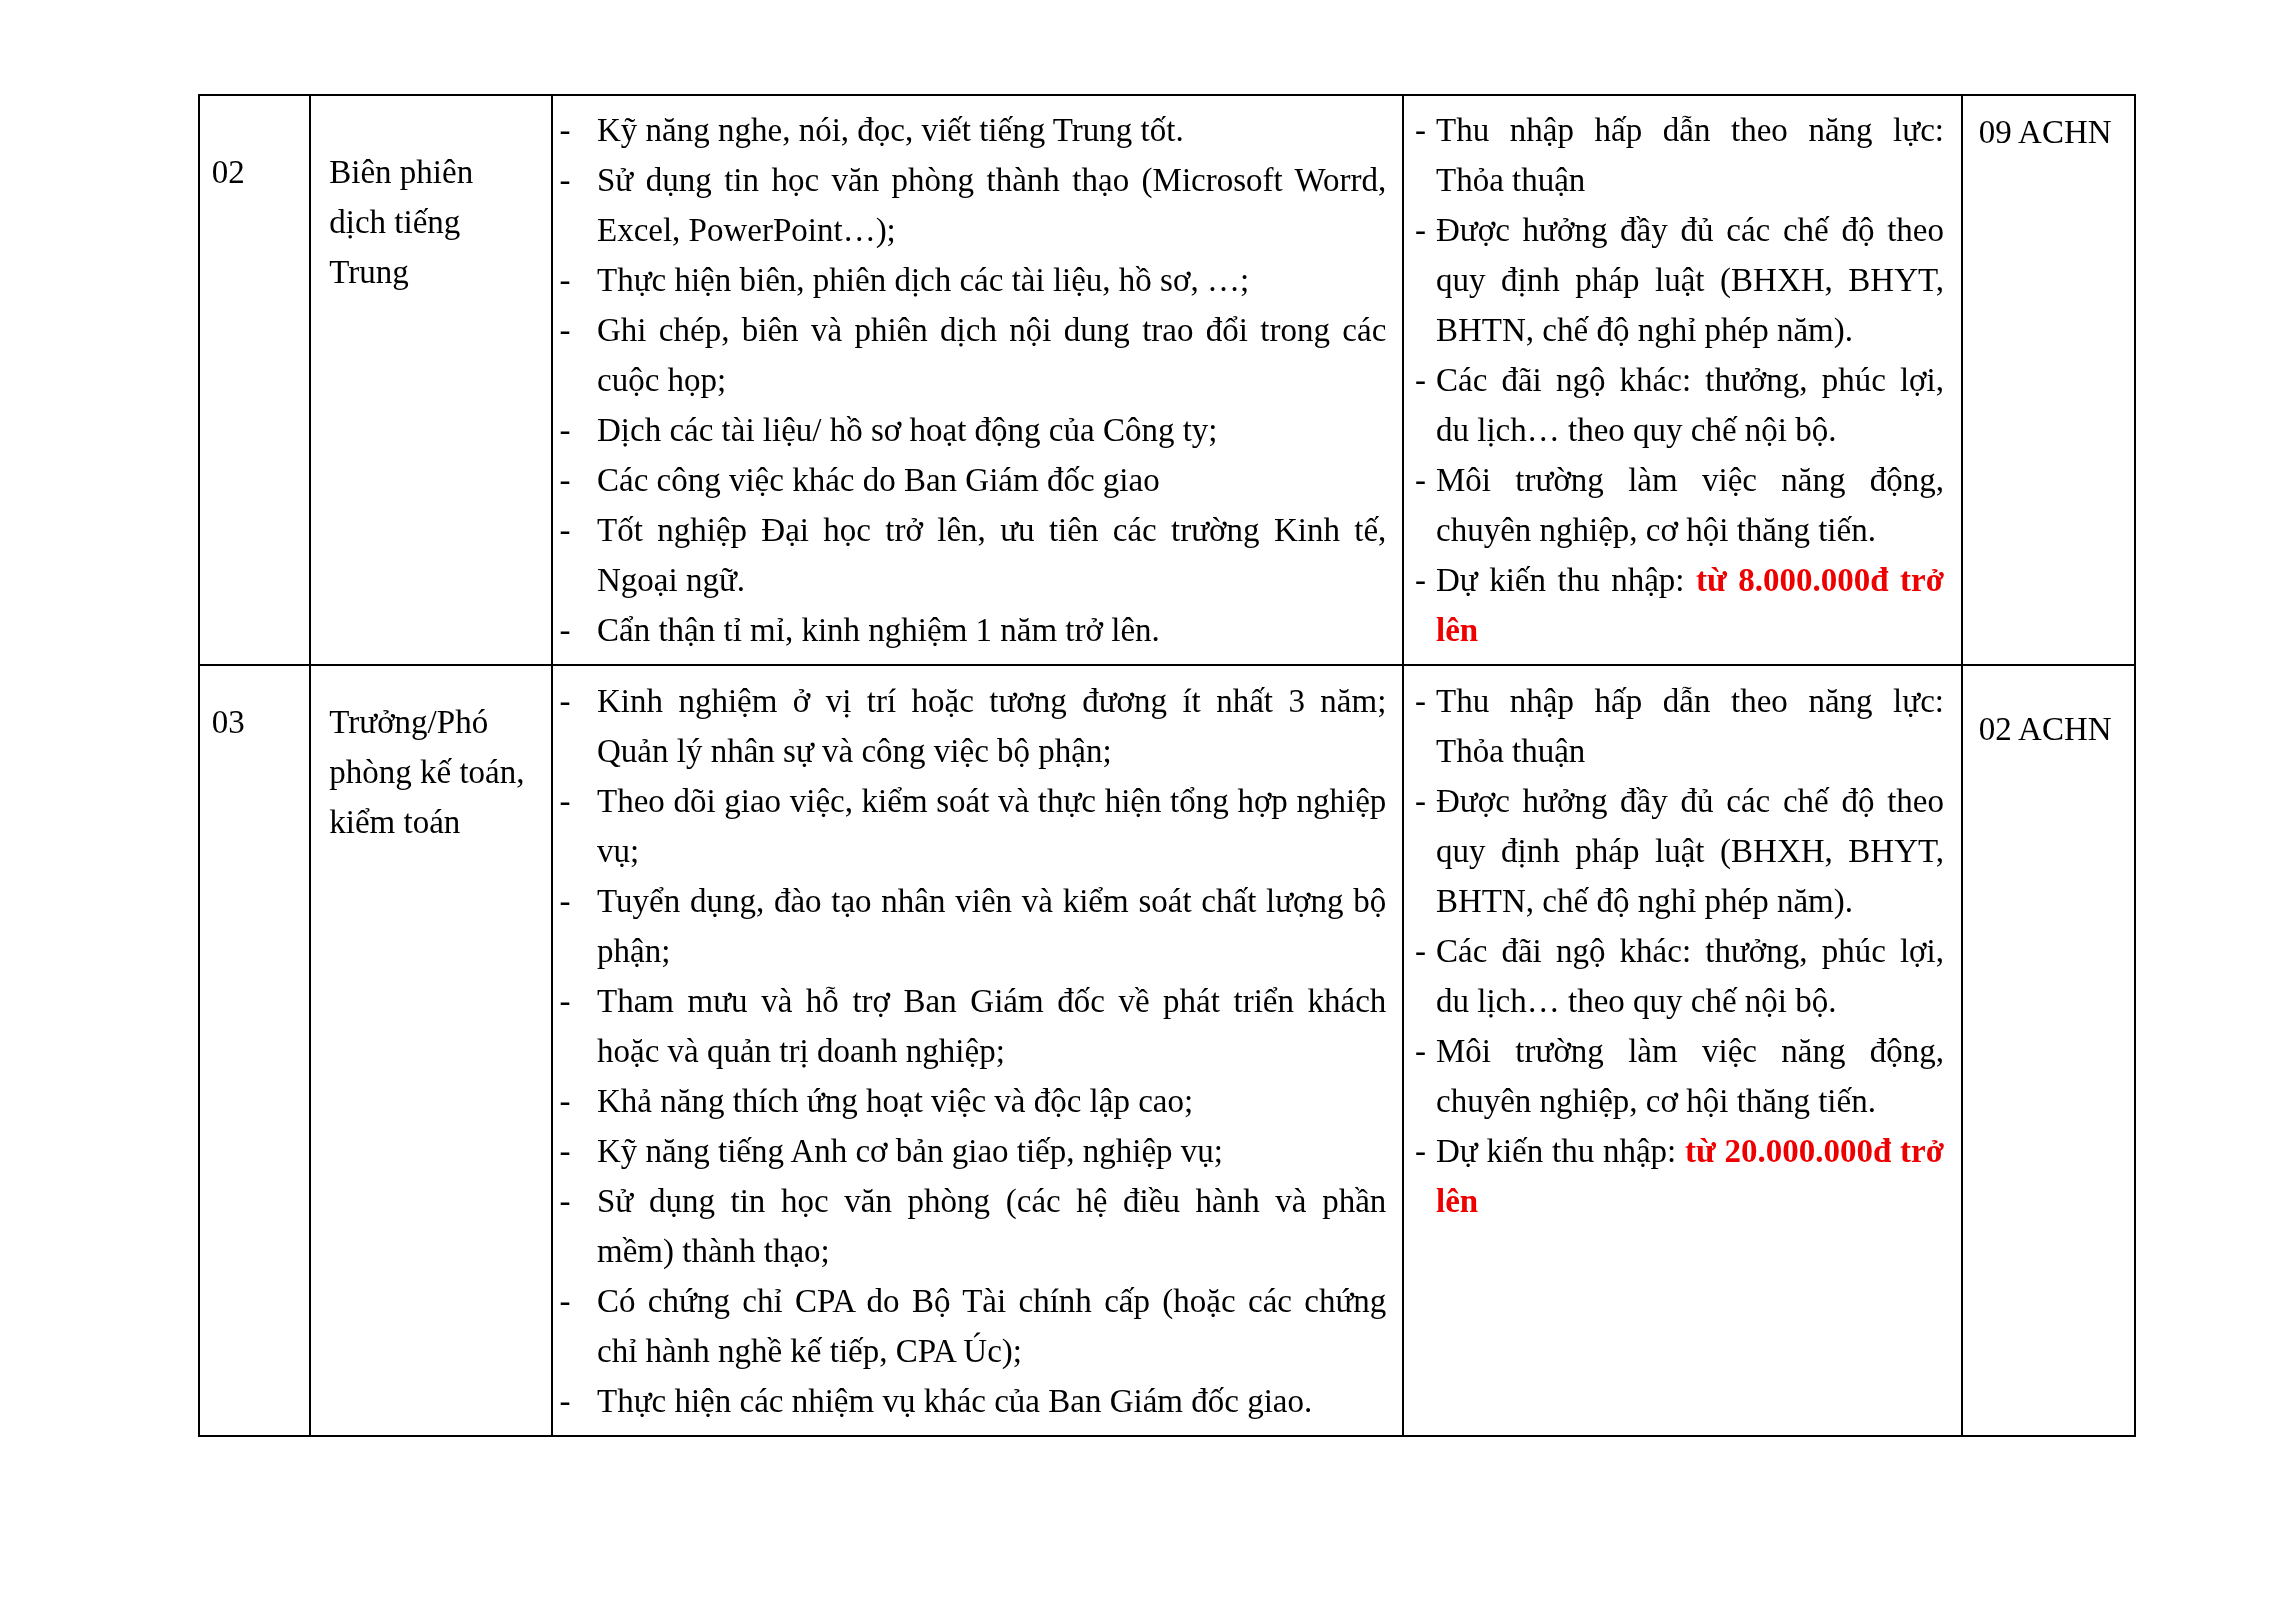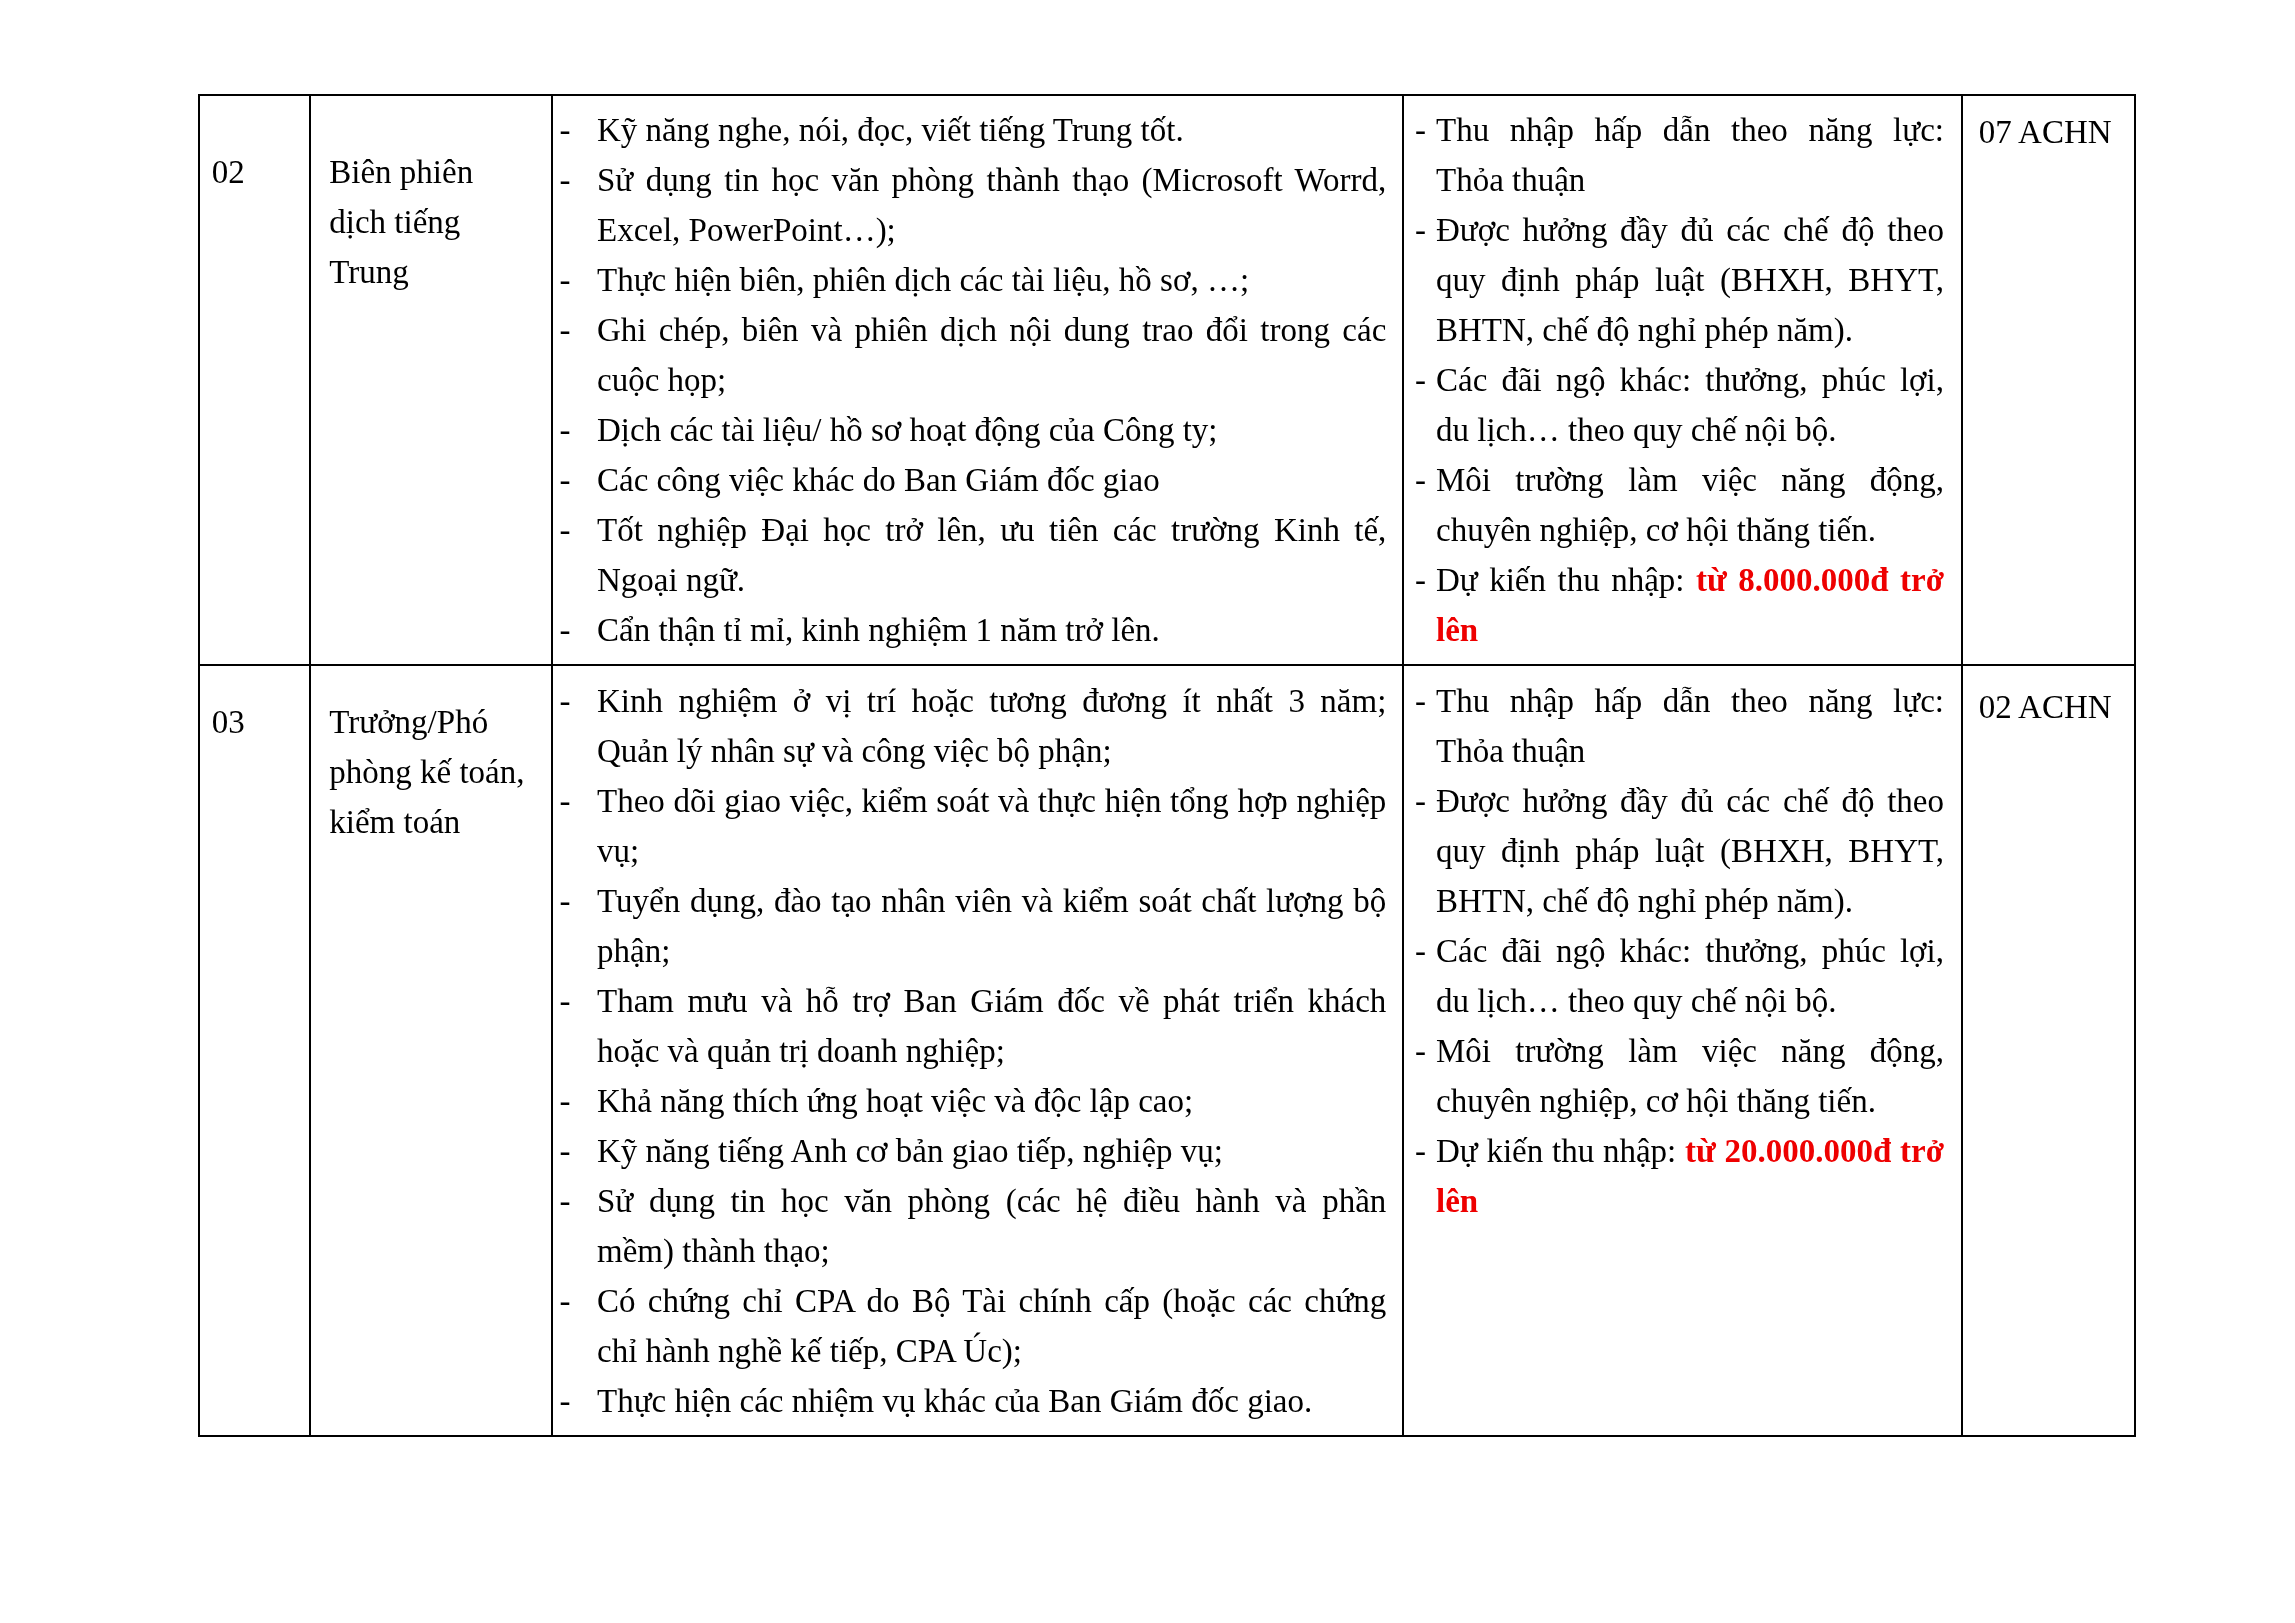--- a/index.html
+++ b/index.html
@@ -36,21 +36,21 @@
   tr.row-2 td { height: 679px; }
 
   .td-stt   { padding: 51px 6.5px 6.5px 11.8px; }
   .td-title { padding: 51px 13px 6.5px 18.3px; }
   tr.row-2 .td-stt   { padding-top: 31px; margin-top: 16px; }
   tr.row-2 .td-title { padding-top: 31px; }
 
   .td-req { padding: 9.2px 15.7px 9.2px 0; }
   .td-ben { padding: 9.2px 17px 9.2px 0; }
   .td-qty { padding: 10.5px 5.2px 5.2px 15.7px; }
-  tr.row-2 .td-qty { padding-top: 16px; }
+  tr.row-2 .td-qty { padding-top: 38px; }
 
   ul.blist { margin: 0; padding: 0; list-style: none; }
   li.item, .salary-line {
     position: relative;
     text-align: justify;
     margin: 0;
   }
   .td-req li.item { padding-left: 44px; }
   .td-req .dash { position: absolute; left: 6.5px; top: 0; }
   .td-ben li.item, .td-ben .salary-line { padding-left: 32px; }
@@ -95,21 +95,21 @@
               <li class="item"><span class="dash">-</span><span>Thu nhập hấp dẫn theo năng lực: Thỏa thuận</span></li>
               <li class="item"><span class="dash">-</span><span>Được hưởng đầy đủ các chế độ theo quy định pháp luật (BHXH, BHYT, BHTN, chế độ nghỉ phép năm).</span></li>
               <li class="item"><span class="dash">-</span><span>Các đãi ngộ khác: thưởng, phúc lợi, du lịch… theo quy chế nội bộ.</span></li>
               <li class="item"><span class="dash">-</span><span>Môi trường làm việc năng động, chuyên nghiệp, cơ hội thăng tiến.</span></li>
             </ul>
           <div class="salary-line">
             <span class="dash">-</span><span>Dự kiến thu nhập: </span><span class="salary-red" style="color: rgb(238, 0, 0);">từ 8.000.000đ trở lên</span>
           </div>
         </td>
         <td class="td-qty">
-          <div>07 ACHN</div>
+          <div>09 ACHN</div>
         </td>
       </tr>
       <tr class="row-2">
         <td class="td-stt">
           <div>03</div>
         </td>
         <td class="td-title">
           <div>Trưởng/Phó phòng kế toán, kiểm toán</div>
         </td>
         <td class="td-req">

